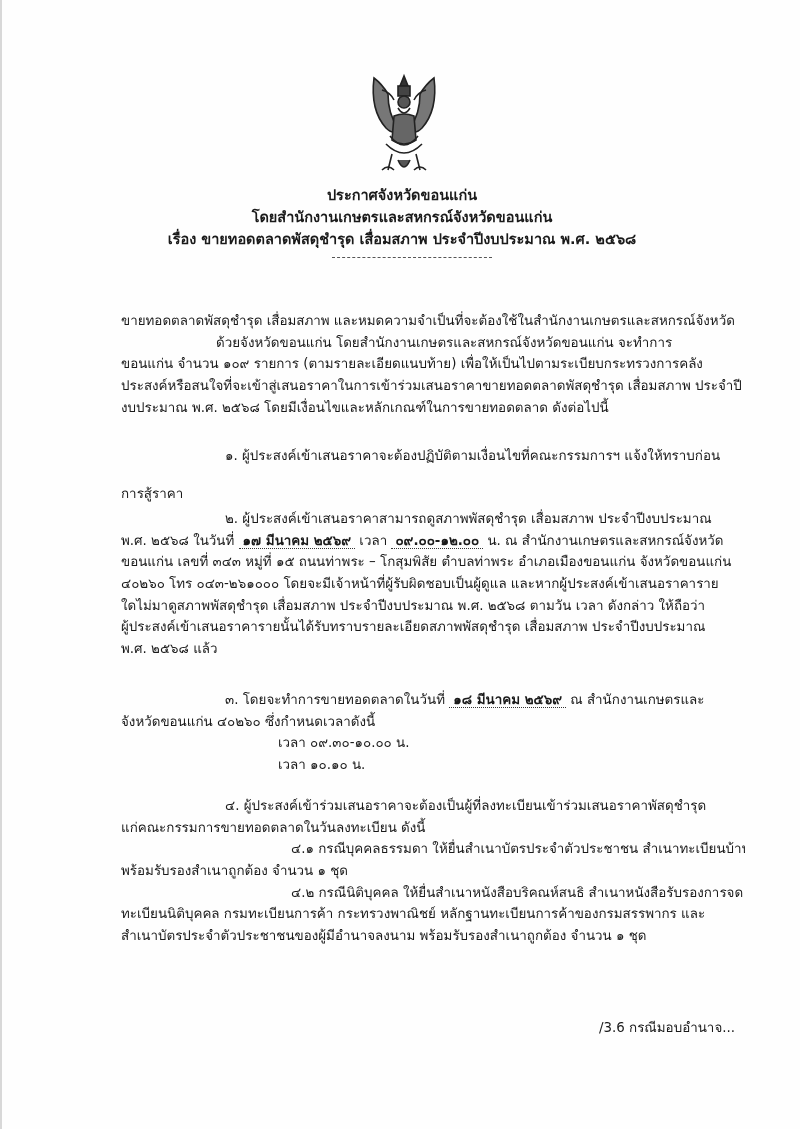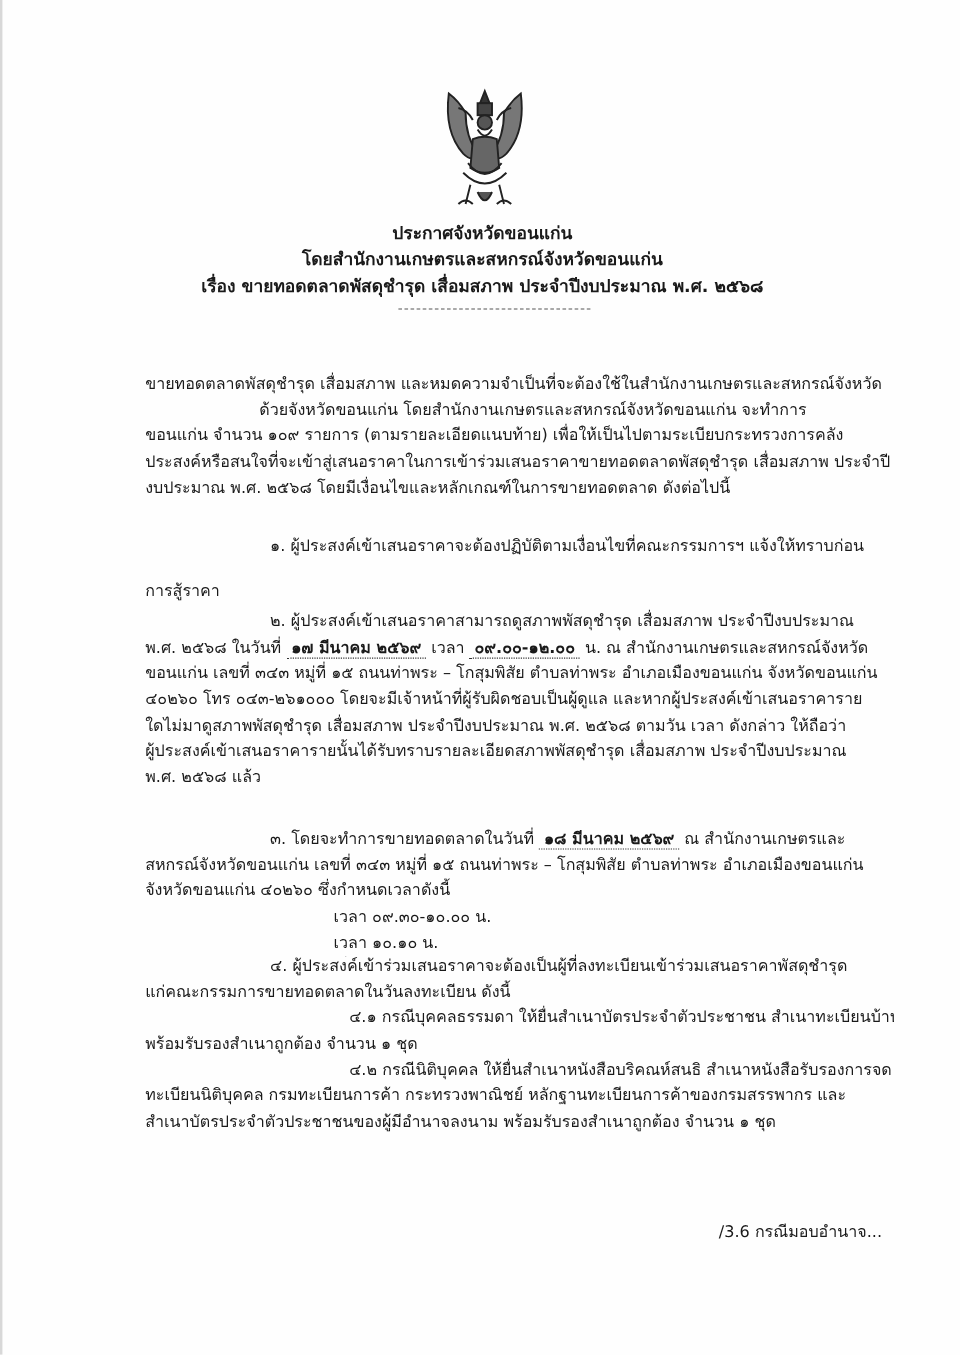--- a/index.html
+++ b/index.html
@@ -113,21 +113,20 @@
     <span class="line">ผู้ประสงค์เข้าเสนอราคารายนั้นได้รับทราบรายละเอียดสภาพพัสดุชำรุด เสื่อมสภาพ ประจำปีงบประมาณ</span>
     <span class="line">พ.ศ. ๒๕๖๘ แล้ว</span>
   </div>
 
   <div class="body-text" style="top:665px;margin-top:24px;">
     <span class="line ind2">
       <span>๓.  โดยจะทำการขายทอดตลาดในวันที่</span>
       <span class="dotted">๑๘ มีนาคม ๒๕๖๙</span>
       <span>ณ สำนักงานเกษตรและ</span>
     </span>
-    <span class="line">สหกรณ์จังหวัดขอนแก่น เลขที่ ๓๔๓ หมู่ที่ ๑๕ ถนนท่าพระ – โกสุมพิสัย ตำบลท่าพระ อำเภอเมืองขอนแก่น</span>
     <span class="line">จังหวัดขอนแก่น ๔๐๒๖๐ ซึ่งกำหนดเวลาดังนี้</span>
     <span class="line ind3 sched">
       <span class="t">เวลา ๐๙.๓๐-๑๐.๐๐ น.</span>
       <span>ลงทะเบียนผู้ประสงค์เข้าเสนอราคา</span>
     </span>
     <span class="line ind3 sched">
       <span class="t">เวลา ๑๐.๑๐ น.</span>
       <span>เริ่มทำการขายทอดตลาด  เป็นต้นไป</span>
     </span>
   </div>

